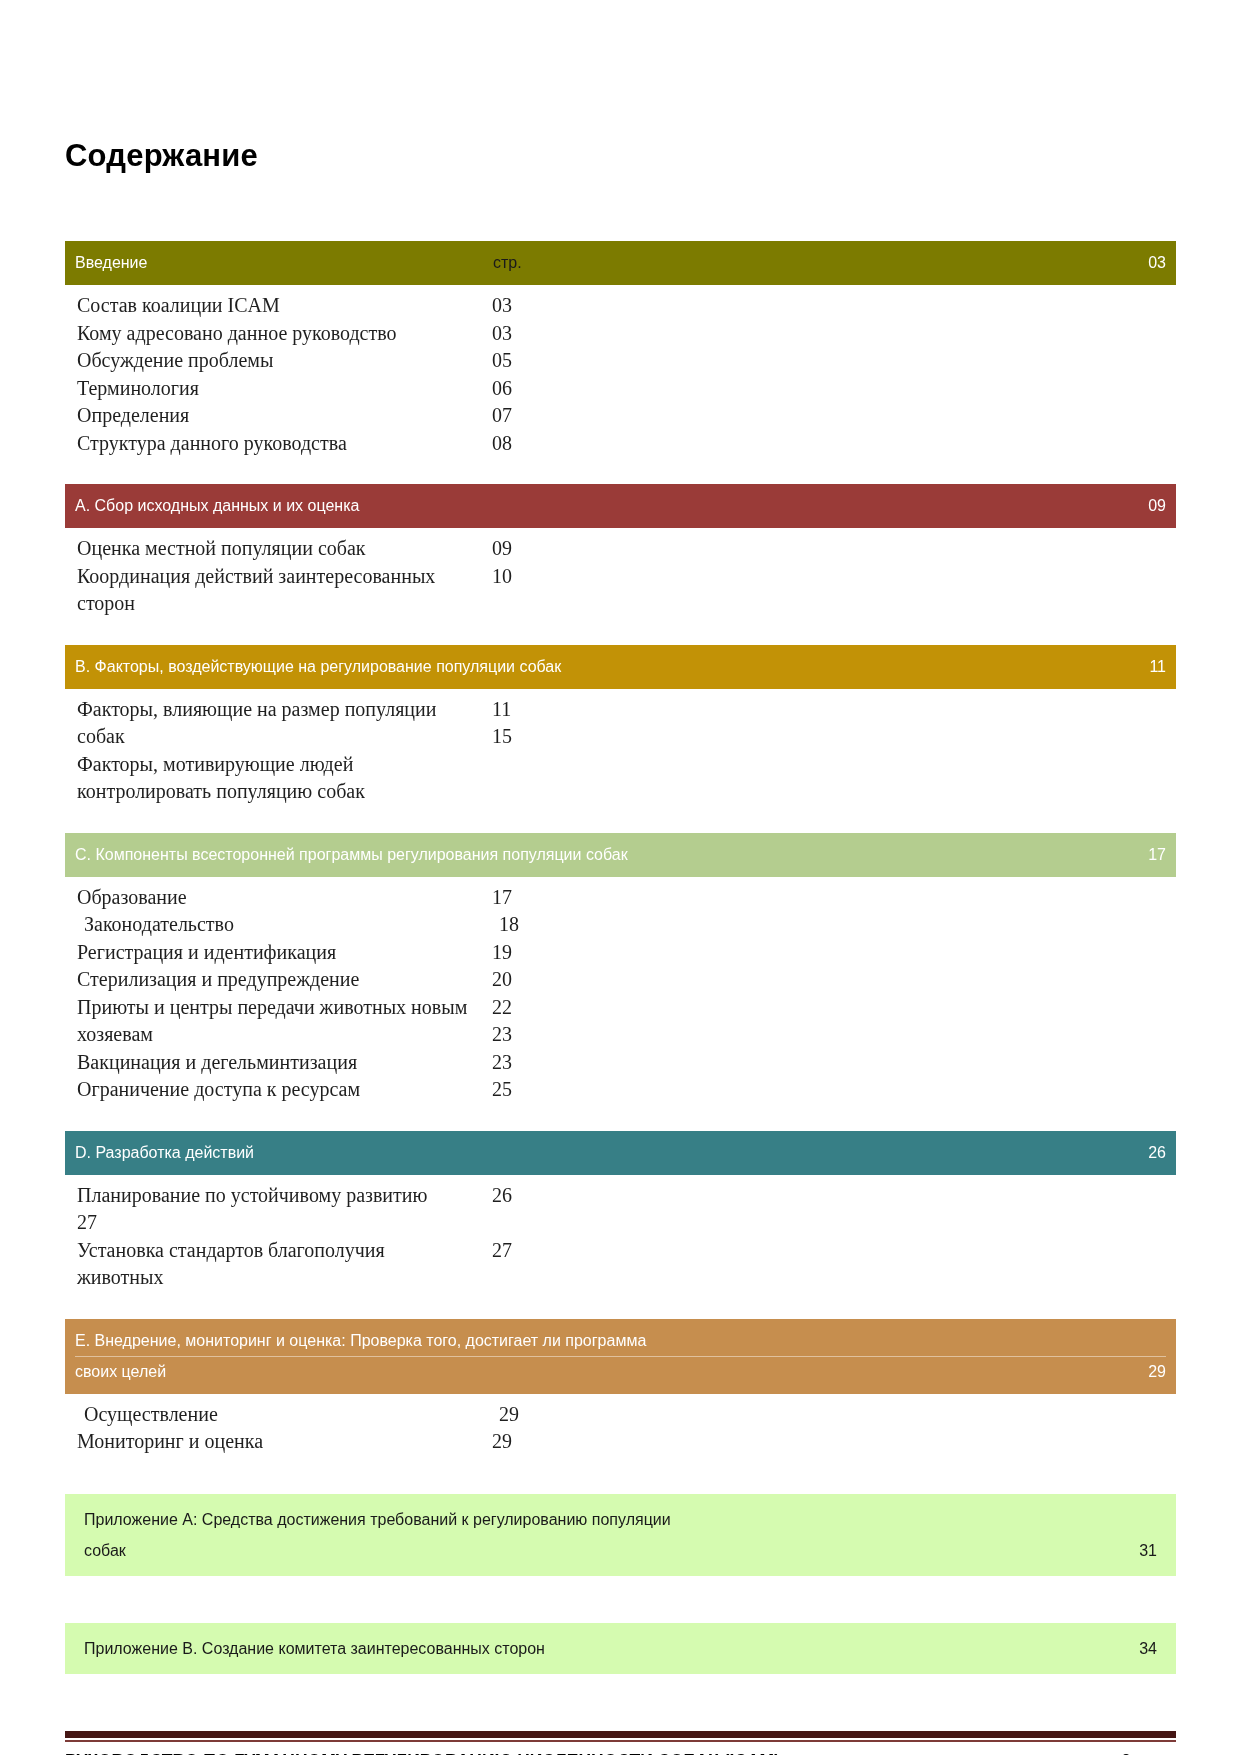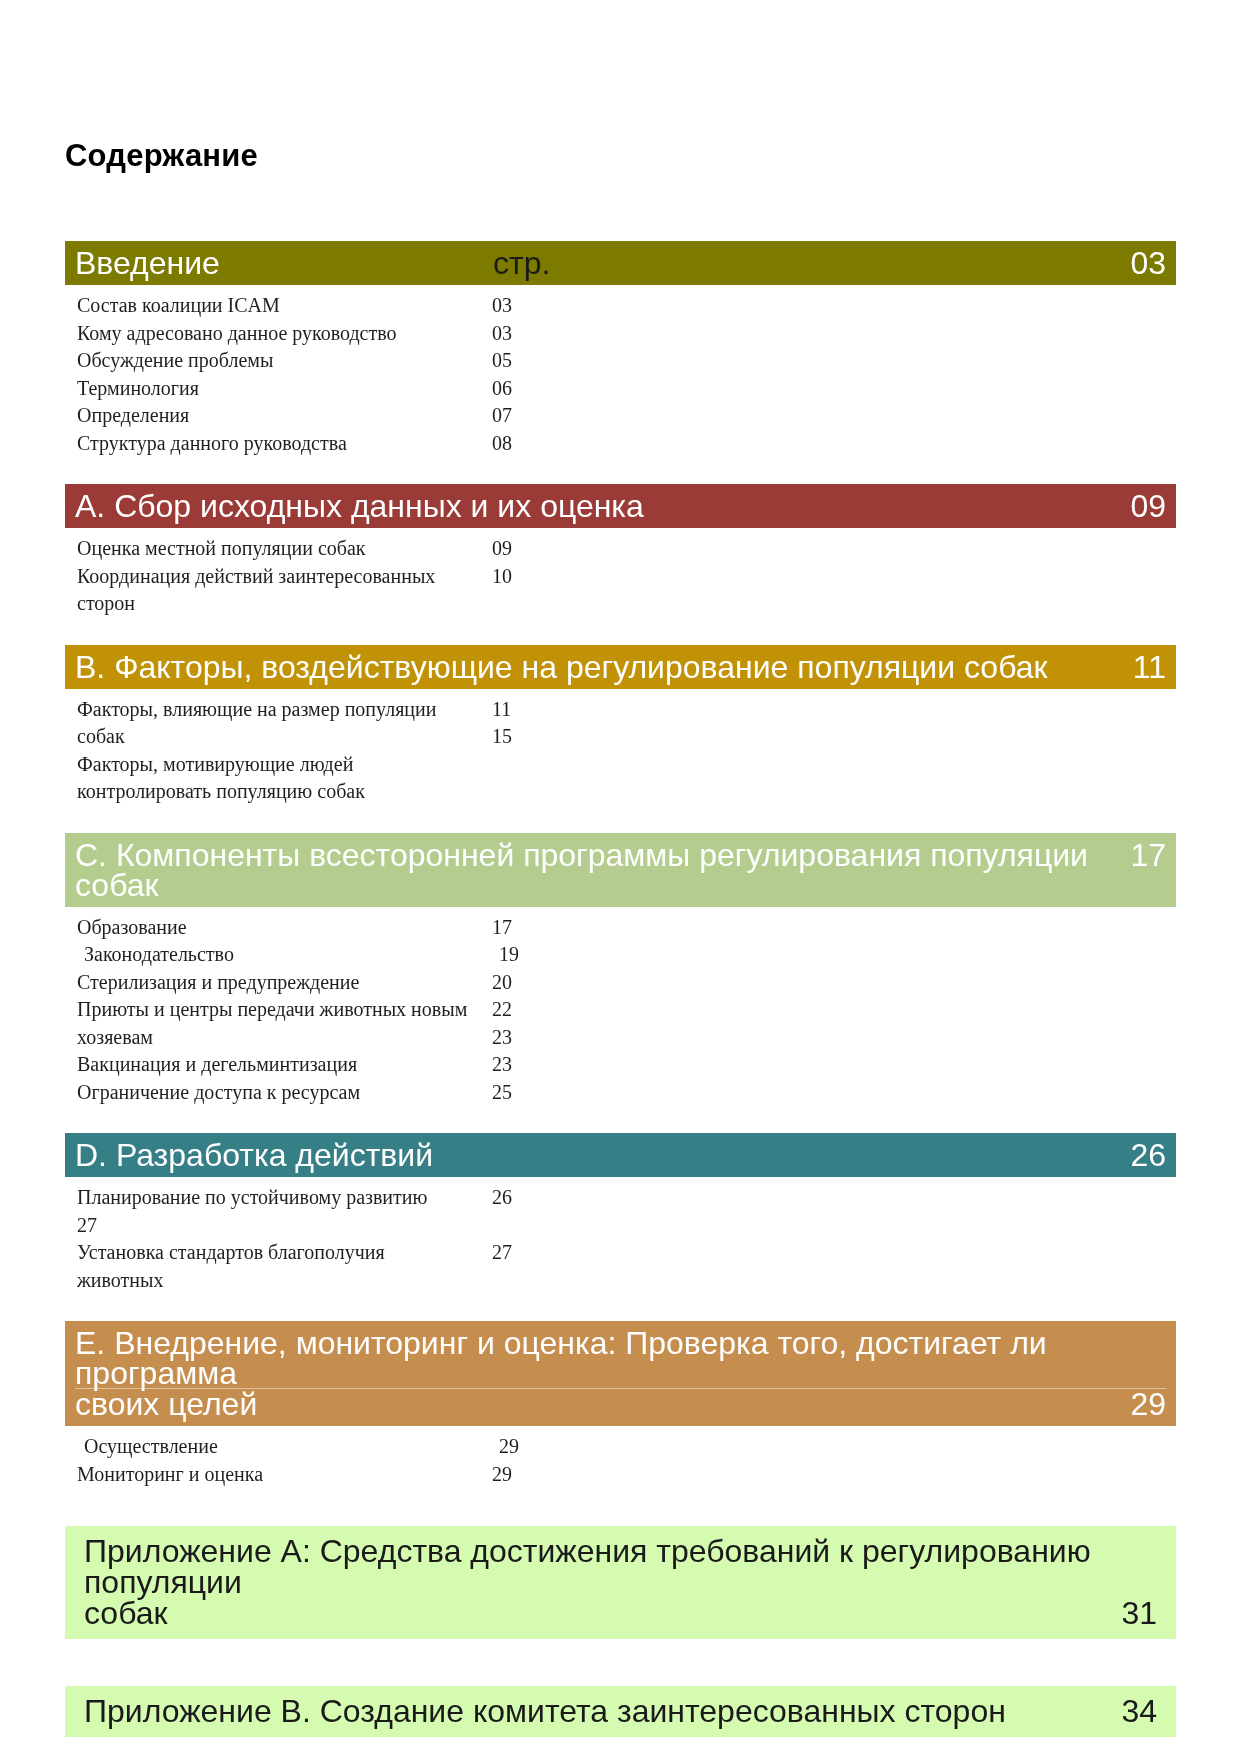--- a/index.html
+++ b/index.html
@@ -8,21 +8,21 @@
     font-family:"Liberation Sans","DejaVu Sans",sans-serif;color:#1f1f1f;
     overflow:hidden;
   }
   .content{margin:0 65px;width:1111px;}
   .doc-title{
     margin:0;padding-top:138px;font-size:31px;font-weight:bold;color:#000;
     letter-spacing:0.2px;
   }
   .toc{margin-top:67px;}
   .bar{
-    padding:7px 10px;font-size:32px;line-height:30px;margin-top:13px;
+    padding:7px 10px;font-size:16px;line-height:30px;margin-top:13px;
   }
   .bar:first-child{margin-top:0;}
   .bar-line{position:relative;display:flex;align-items:baseline;}
   .bar-line.divided{border-top:1px solid rgba(255,255,255,0.45);}
   .bar-colhead{position:absolute;left:418px;color:#1a1a1a;}
   .bar-page{margin-left:auto;flex:0 0 auto;}
   .toc-items{padding:7px 0 14px 12px;font-size:20px;font-family:Liberation Serif, serif;}
   .row{display:flex;line-height:27.5px;}
   .row.indent .row-label{padding-left:7px;}
   .row-label{flex:0 0 415px;}
@@ -126,20 +126,24 @@
             <span class="bar-page">17</span>
           </div>
         </div>
         <div class="toc-items">
           <div class="row">
             <span class="row-label">Образование</span>
             <span class="row-page">17</span>
           </div>
           <div class="row indent">
             <span class="row-label">Законодательство</span>
+            <span class="row-page">18</span>
+          </div>
+          <div class="row">
+            <span class="row-label">Регистрация и идентификация</span>
             <span class="row-page">19</span>
           </div>
           <div class="row">
             <span class="row-label">Стерилизация и предупреждение</span>
             <span class="row-page">20</span>
           </div>
           <div class="row">
             <span class="row-label">Приюты и центры передачи животных новым</span>
             <span class="row-page">22</span>
           </div>

